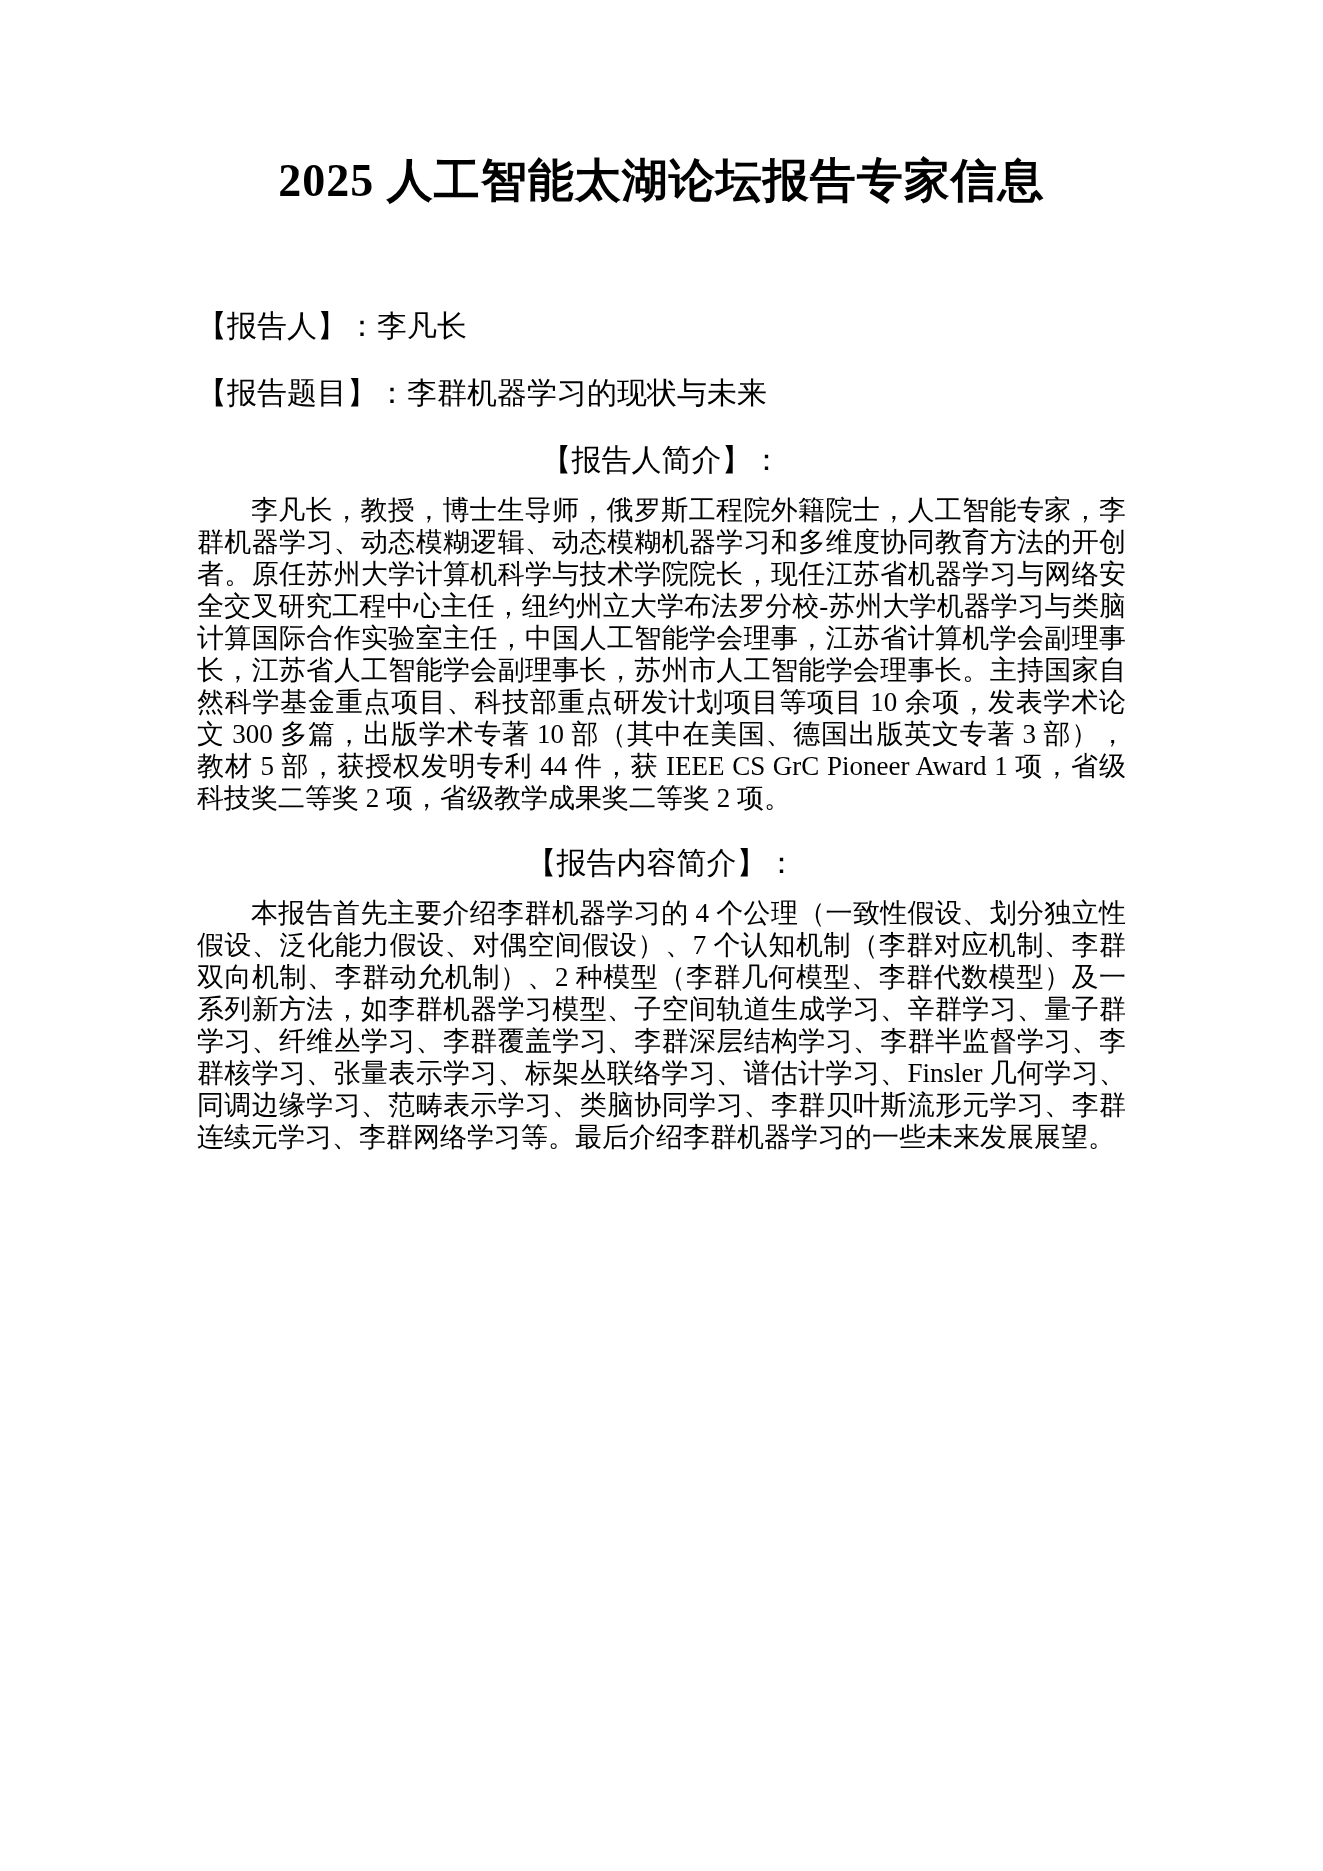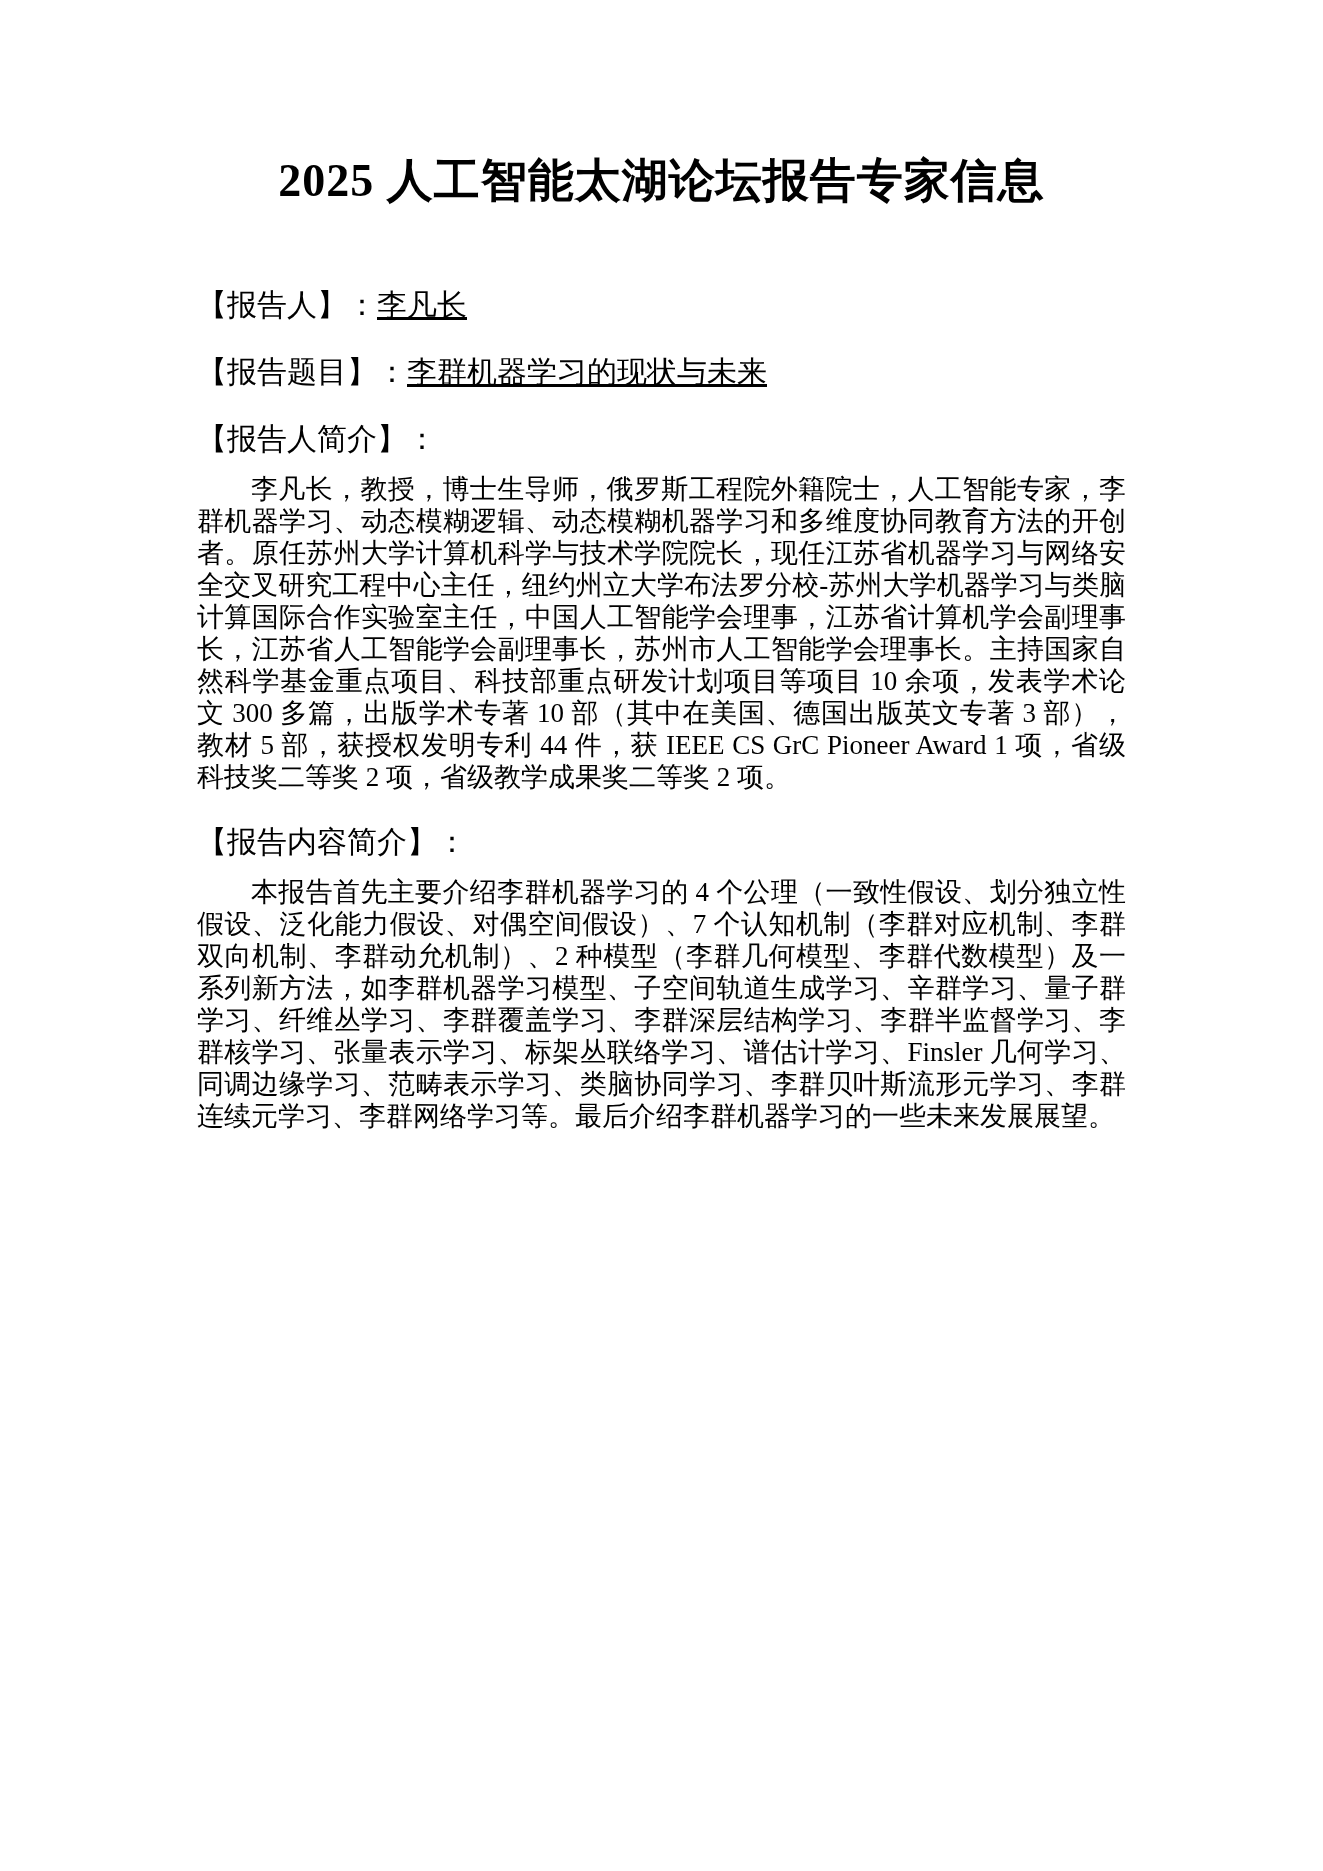--- a/index.html
+++ b/index.html
@@ -19,40 +19,40 @@
     width: 1323px;
     height: 1871px;
     padding: 150px 197px 0 197px;
     background: #ffffff;
   }
   .doc-title {
     font-size: 46px;
     font-weight: 700;
     text-align: center;
     line-height: 1.35;
-    margin: 0 0 71px 0;
+    margin: 0 0 92px 0;
     letter-spacing: 1px;
     white-space: nowrap;
   }
   .field-line {
     font-size: 30px;
     line-height: 44px;
     margin: 0 0 23px 0;
   }
   .field-label {
     display: inline;
   }
   .field-value {
     display: inline;
-    text-decoration: underline;
   }
   .section-label {
     font-size: 30px;
     line-height: 44px;
     margin: 0 0 12px 0;
+    text-align: center;
   }
   .section-label.abstract-gap {
     margin-top: 27px;
   }
   .body-para {
     font-size: 27px;
     line-height: 32px;
     text-align: justify;
     text-indent: 2em;
     margin: 0 0 10px 0;

